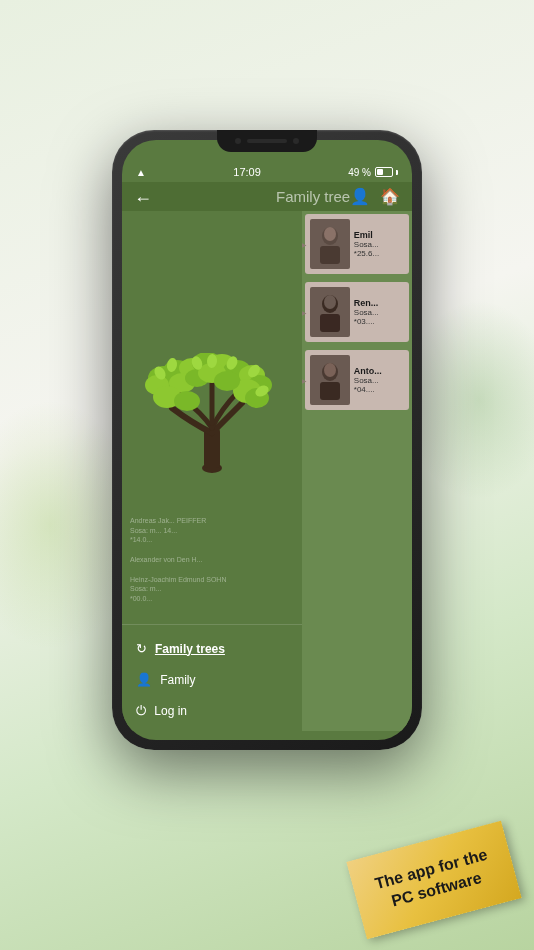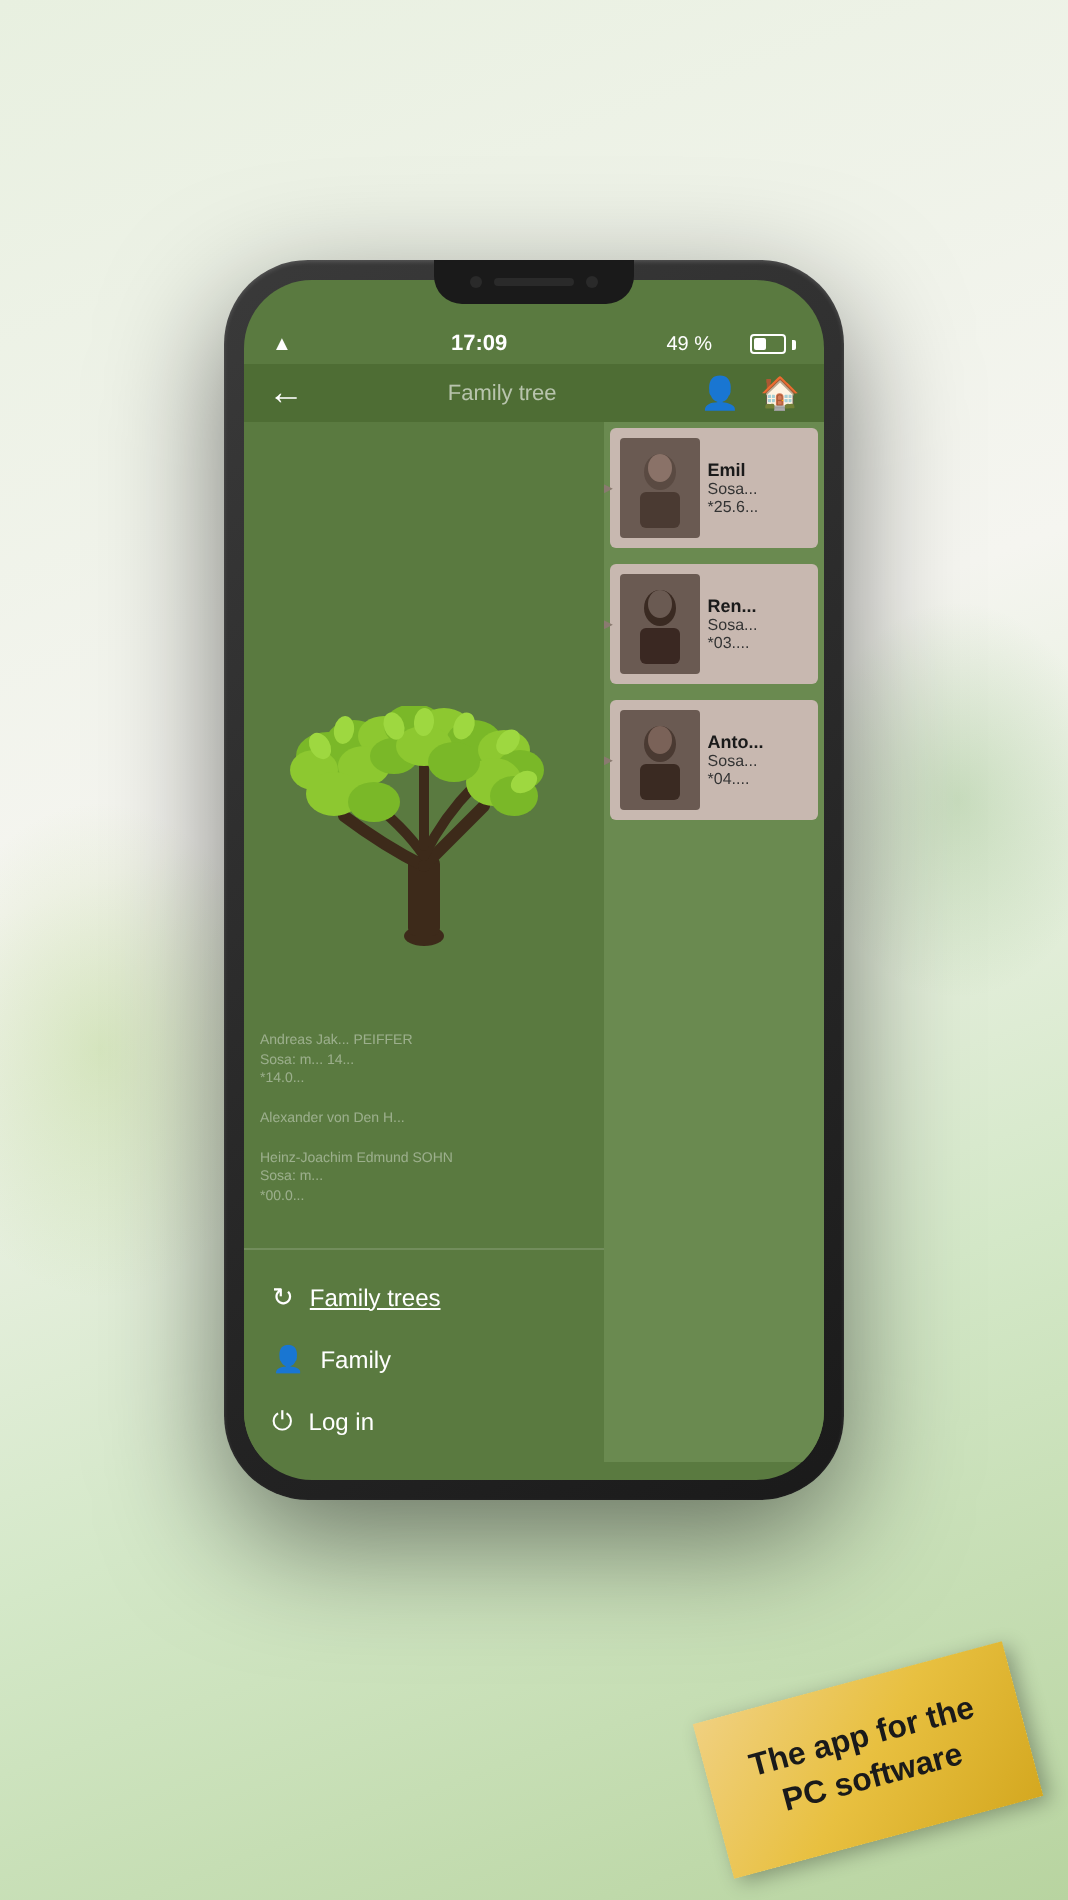--- a/index.html
+++ b/index.html
@@ -87,22 +87,22 @@
       justify-content: space-between;
       align-items: center;
       padding: 26px 14px 4px;
       font-size: 10px;
       color: #fff;
       position: relative;
       z-index: 10;
     }
 
     .status-left { display: flex; align-items: center; gap: 4px; }
-    .status-center { font-size: 11px; font-weight: 700; }
-    .status-right { display: flex; align-items: center; gap: 19px; font-size: 10px; }
+    .status-center { font-size: 11px; font-weight: 400; }
+    .status-right { display: flex; align-items: center; gap: 4px; font-size: 10px; }
 
     .battery-indicator {
       display: flex;
       align-items: center;
       gap: 2px;
     }
 
     .battery-body {
       width: 18px;
       height: 10px;
@@ -139,23 +139,23 @@
 
     .nav-back {
       color: #fff;
       font-size: 18px;
       cursor: pointer;
       flex: 0 0 auto;
     }
 
     .nav-title {
       flex: 1;
-      text-align: center;
+      text-align: right;
       color: rgba(255,255,255,0.6);
-      font-size: 11px;
+      font-size: 15px;
     }
 
     .nav-icons {
       display: flex;
       gap: 10px;
     }
 
     .nav-icon {
       color: #fff;
       font-size: 16px;
@@ -213,21 +213,21 @@
       align-items: center;
       padding: 8px 14px;
       color: #fff;
       font-size: 12px;
       cursor: pointer;
       gap: 8px;
     }
 
     .menu-item.active .menu-label {
       text-decoration: underline;
-      font-weight: 400;
+      font-weight: 700;
     }
 
     .menu-icon {
       font-size: 13px;
     }
 
     
     .right-panel {
       width: 38%;
       background: #6a8a50;

